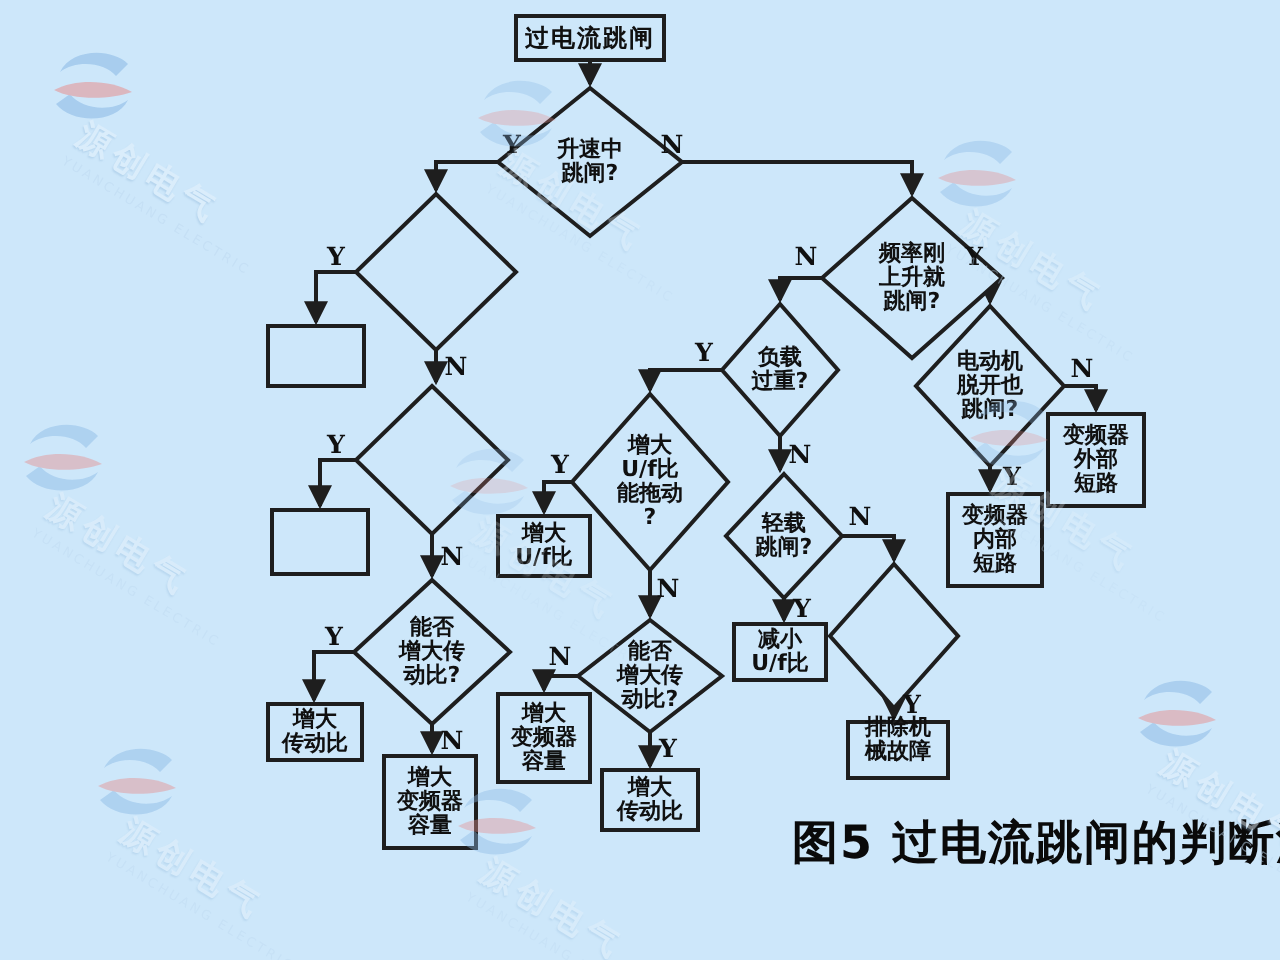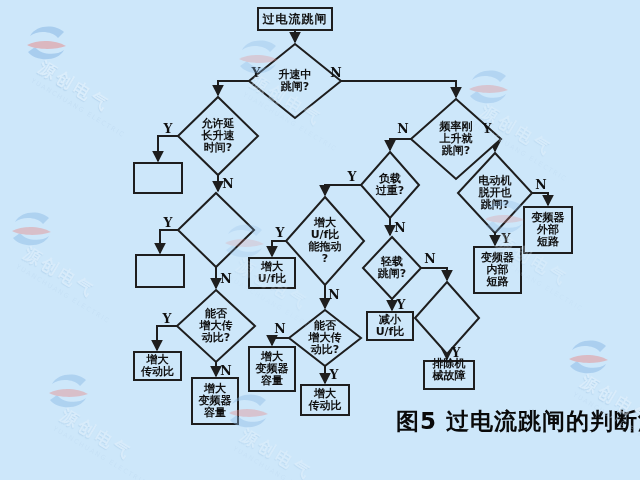--- a/index.html
+++ b/index.html
@@ -98,23 +98,20 @@
       <rect x="424" y="361" width="50" height="28"></rect>
       <polygon points="495,153 532,193 495,233 458,193"></polygon>
       <rect x="474" y="247" width="47" height="46"></rect>
       <rect x="524" y="207" width="48" height="46"></rect>
     </g>
   </svg>
 
   <div class="nl start-lbl" style="left:258px;top:8px;width:74px;height:22px">过电流跳闸</div>
   <div class="nl" style="left:249px;top:44px;width:92px;height:74px">升速中
 跳闸?</div>
-  <div class="nl" style="left:178px;top:97px;width:80px;height:78px">允许延
-长升速
-时间?</div>
   <div class="nl" style="left:177px;top:290px;width:78px;height:72px">能否
 增大传
 动比?</div>
   <div class="nl" style="left:134px;top:352px;width:47px;height:28px">增大
 传动比</div>
   <div class="nl" style="left:192px;top:378px;width:46px;height:46px">增大
 变频器
 容量</div>
   <div class="nl" style="left:286px;top:197px;width:78px;height:88px">增大
 U/f比

